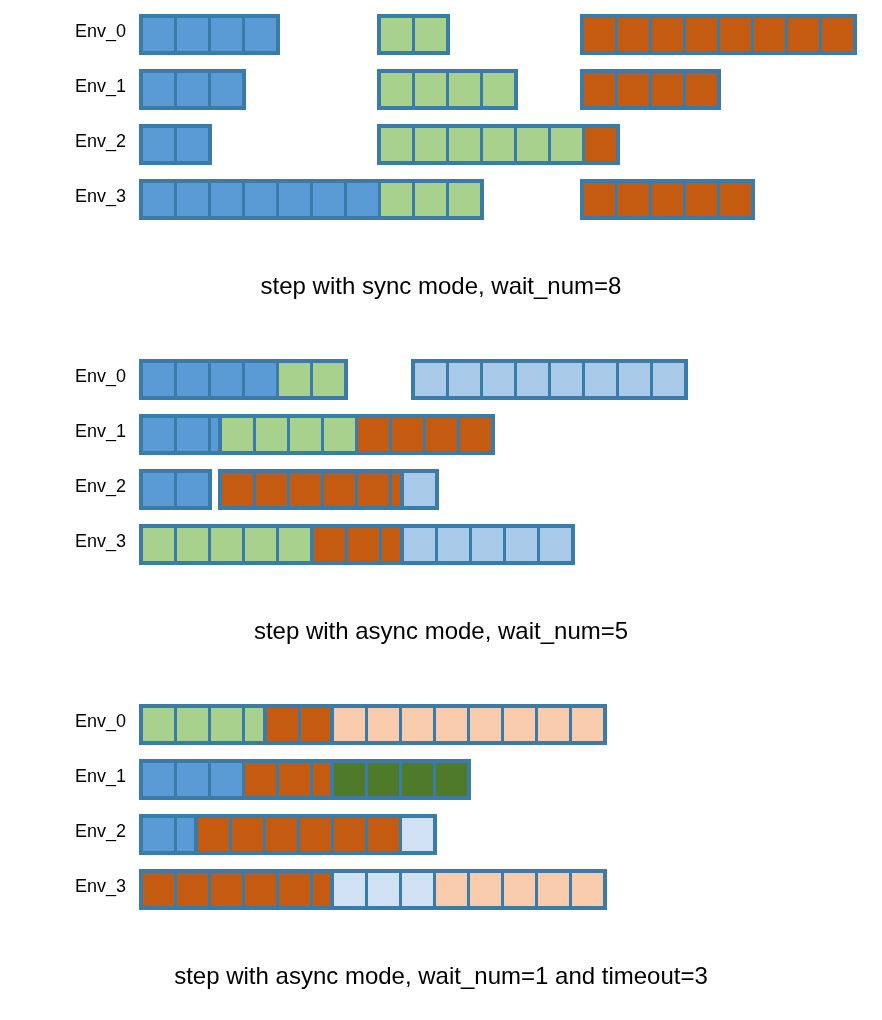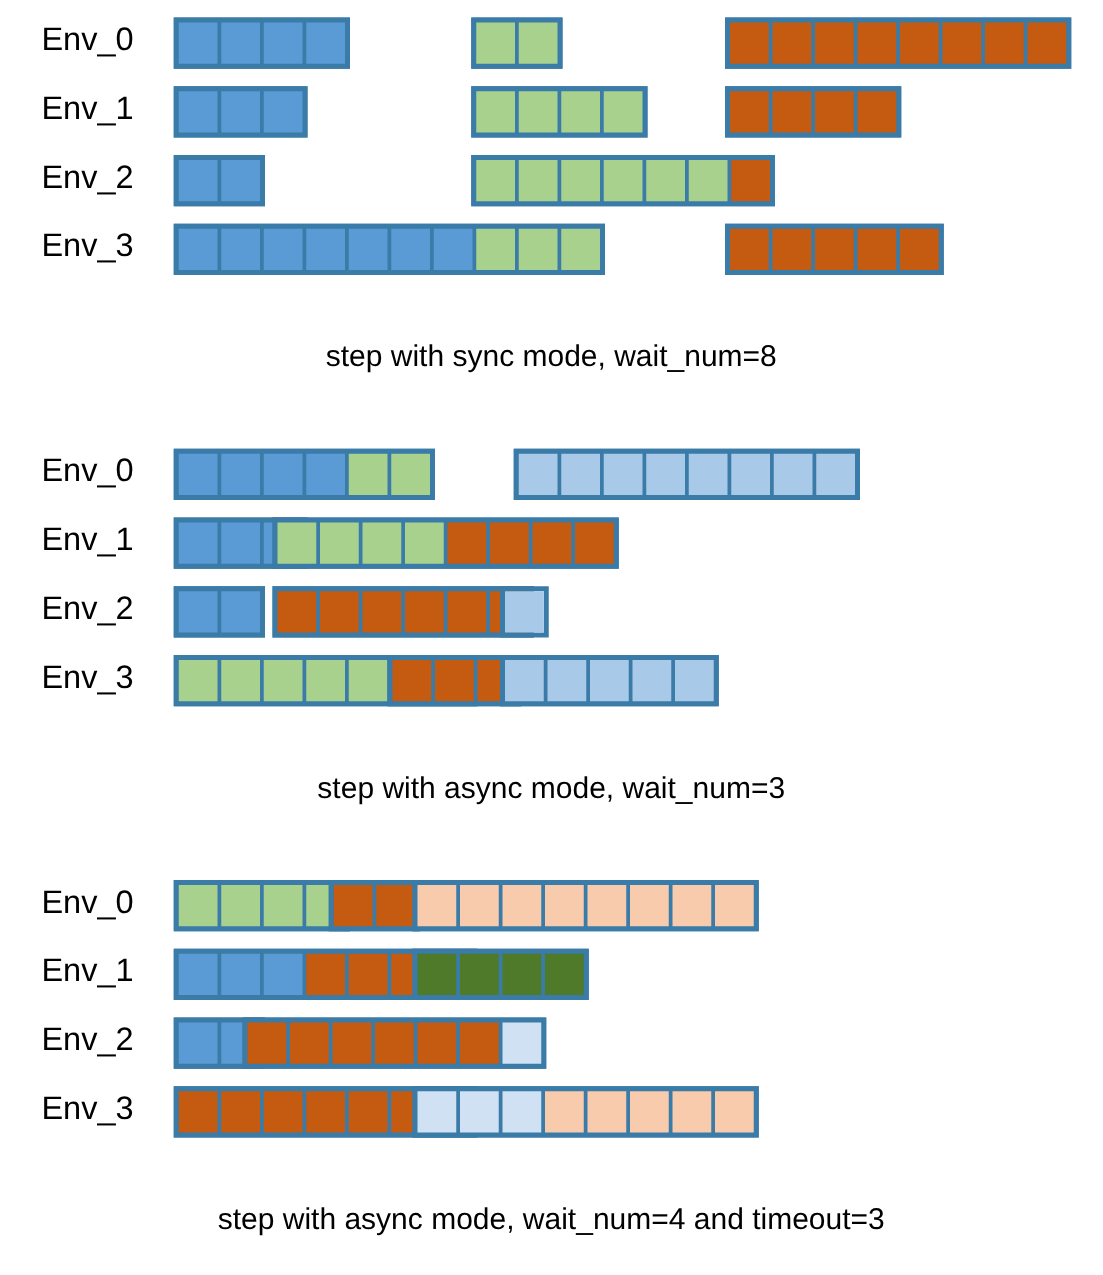--- a/index.html
+++ b/index.html
@@ -30,22 +30,22 @@
     width: 882px;
     height: 47px;
   }
   .env-label {
     position: absolute;
     left: 14px;
     top: 0;
     width: 112px;
     height: 47px;
     line-height: 47px;
-    text-align: center;
-    font-size: 26px;
+    text-align: right;
+    font-size: 18px;
     color: #000000;
     white-space: nowrap;
     letter-spacing: 0px;
   }
   .blockgroup {
     position: absolute;
     top: 6px;
     box-sizing: border-box;
     background: #3b7ba8;
     border: 4px solid #3b7ba8;
@@ -237,21 +237,21 @@
         </div>
         <div class="blockgroup" style="left: 400px; background: rgb(59, 123, 168); border-color: rgb(59, 123, 168);">
           <div class="cell" style="background: rgb(169, 201, 232);"></div>
           <div class="cell" style="background: rgb(169, 201, 232);"></div>
           <div class="cell" style="background: rgb(169, 201, 232);"></div>
           <div class="cell" style="background: rgb(169, 201, 232);"></div>
           <div class="cell" style="background: rgb(169, 201, 232);"></div>
         </div>
       </div>
     </div>
-    <div class="caption" style="top: 617px;">step with async mode, wait_num=3</div>
+    <div class="caption" style="top: 617px;">step with async mode, wait_num=5</div>
     <div class="panel" style="top: 698px; height: 280px;">
       <div class="env-row" style="top: 0px;">
         <div class="env-label">Env_0</div>
         <div class="blockgroup" style="left: 139px; background: rgb(59, 123, 168); border-color: rgb(59, 123, 168);">
           <div class="cell" style="background: rgb(169, 209, 142);"></div>
           <div class="cell" style="background: rgb(169, 209, 142);"></div>
           <div class="cell" style="background: rgb(169, 209, 142);"></div>
           <div class="cell" style="background: rgb(169, 209, 142);"></div>
         </div>
         <div class="blockgroup" style="left: 263px; background: rgb(59, 123, 168); border-color: rgb(59, 123, 168);">
@@ -319,14 +319,14 @@
           <div class="cell" style="background: rgb(207, 225, 242);"></div>
           <div class="cell" style="background: rgb(207, 225, 242);"></div>
           <div class="cell" style="background: rgb(248, 203, 173);"></div>
           <div class="cell" style="background: rgb(248, 203, 173);"></div>
           <div class="cell" style="background: rgb(248, 203, 173);"></div>
           <div class="cell" style="background: rgb(248, 203, 173);"></div>
           <div class="cell" style="background: rgb(248, 203, 173);"></div>
         </div>
       </div>
     </div>
-    <div class="caption" style="top: 962px;">step with async mode, wait_num=4 and timeout=3</div>
+    <div class="caption" style="top: 962px;">step with async mode, wait_num=1 and timeout=3</div>
   </div>
 
 </body></html>

